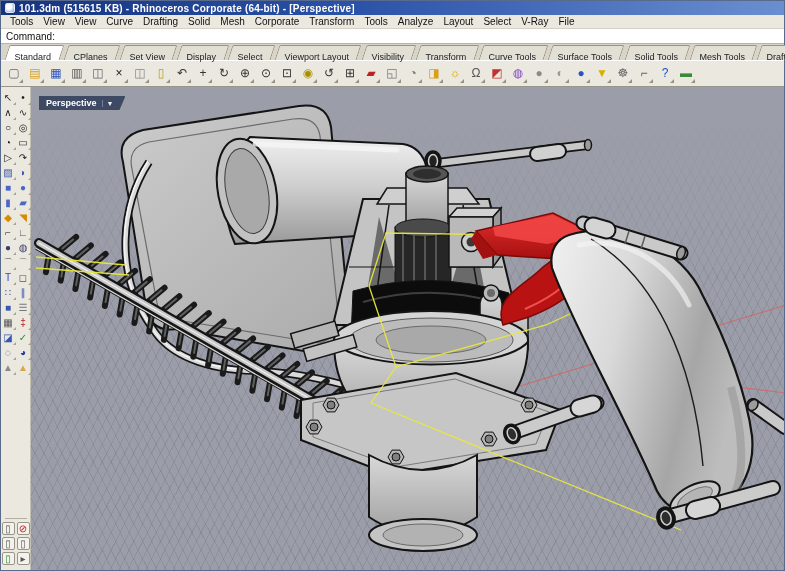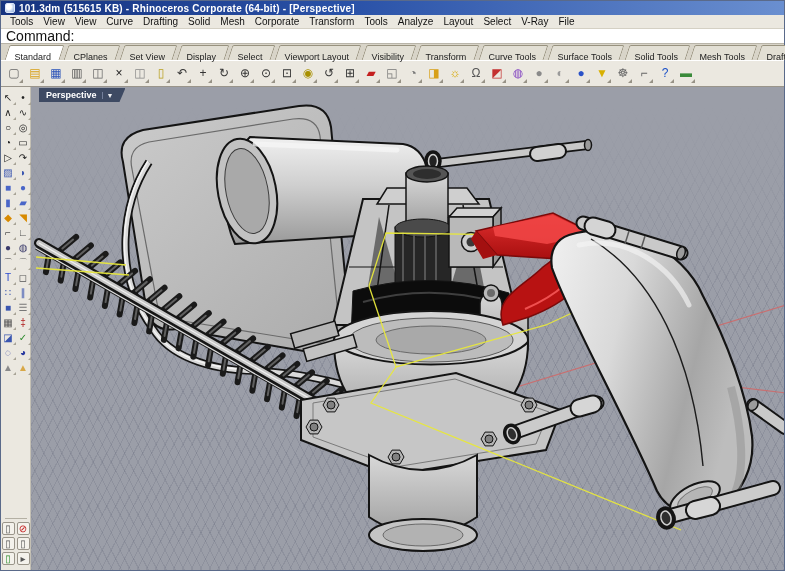--- a/index.html
+++ b/index.html
@@ -17,21 +17,21 @@
 
   
   #menubar{height:13px;flex:0 0 13px;background:#ebe8e0;display:flex;align-items:center;
     padding:0 4px;border-bottom:1px solid #d4d0c4;}
   .mitem{font-size:10px;color:#111;padding:0 5px;line-height:13px;cursor:default;}
 
   
   #cmdhist{height:13px;flex:0 0 13px;background:#fbfbf8;border-bottom:1px solid #c8c4b8;
     font-size:10px;color:#222;padding:0 5px;line-height:13px;}
   #cmdline{height:14px;flex:0 0 14px;background:#ffffff;border-bottom:1px solid #b8b4a8;
-    display:flex;align-items:center;font-size:14px;color:#111;padding:0 5px;}
+    display:flex;align-items:center;font-size:10px;color:#111;padding:0 5px;}
 
   
   #tabrow{height:15px;flex:0 0 15px;background:#d8d4c8;display:flex;align-items:flex-end;
     padding:1px 0 0 6px;border-bottom:1px solid #fff;}
   .tab{transform:skewX(-18deg);border:1px solid #98927f;border-bottom:none;background:#e2dfd4;
     margin-right:4px;padding:0 8px;height:14px;border-radius:2px 2px 0 0;cursor:default;}
   .tab span{display:inline-block;transform:skewX(18deg);font-size:9px;line-height:14px;color:#222;white-space:nowrap;}
   .tab.active{background:#ffffff;position:relative;z-index:2;}
 
   
@@ -59,21 +59,21 @@
     border:1px solid #9a958a;background:#f4f2ec;border-radius:2px;box-sizing:border-box;cursor:default;}
 
   
   #viewport{flex:1;position:relative;background:var(--c-viewport-bg);overflow:hidden;}
   #vp-grid{position:absolute;inset:0;
     background-image:
       repeating-linear-gradient(63deg,  rgba(55,60,85,.13) 0 1px, transparent 1px 8px),
       repeating-linear-gradient(-63deg, rgba(55,60,85,.13) 0 1px, transparent 1px 8px);}
   #vp-fade{position:absolute;inset:0;
     background:linear-gradient(var(--c-viewport-bg) 4%, rgba(155,158,168,0) 48%);}
-  #vp-label{position:absolute;top:1px;left:8px;height:14px;display:flex;align-items:center;gap:5px;
+  #vp-label{position:absolute;top:9px;left:8px;height:14px;display:flex;align-items:center;gap:5px;
     background:var(--c-viewport-tab-bg);color:#fff;padding:0 12px 0 7px;
     clip-path:polygon(0 0,100% 0,calc(100% - 6px) 100%,0 100%);cursor:default;}
   #vp-label .vlab{font-size:9px;font-weight:bold;}
   #vp-label .varrow{font-size:7px;opacity:.9;border-left:1px solid #7a86a0;padding-left:4px;}
   #model{position:absolute;inset:0;}
 </style>
 </head>
 <body>
 
 <div id="app">

